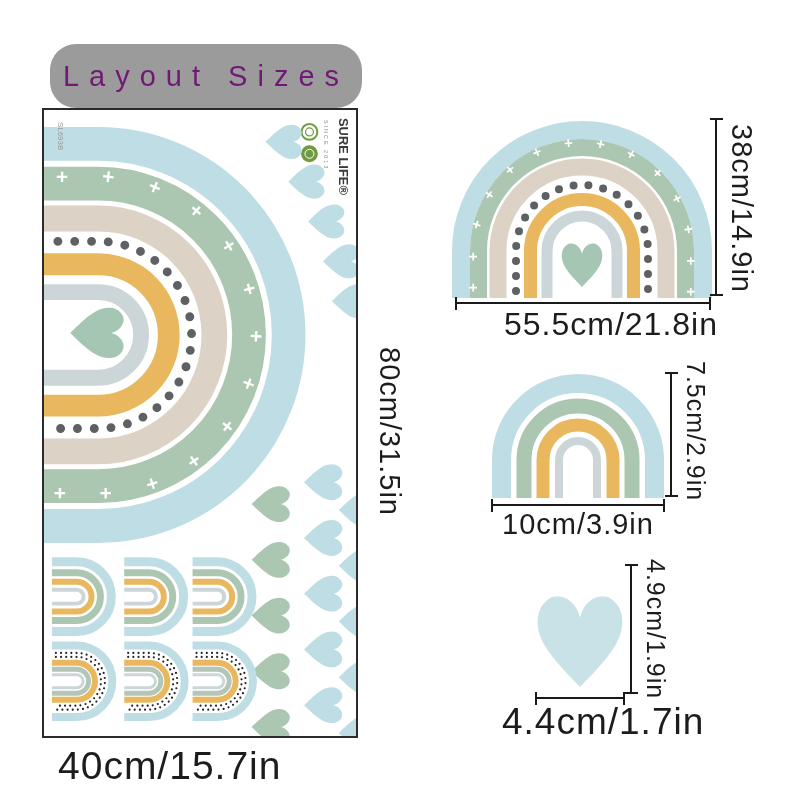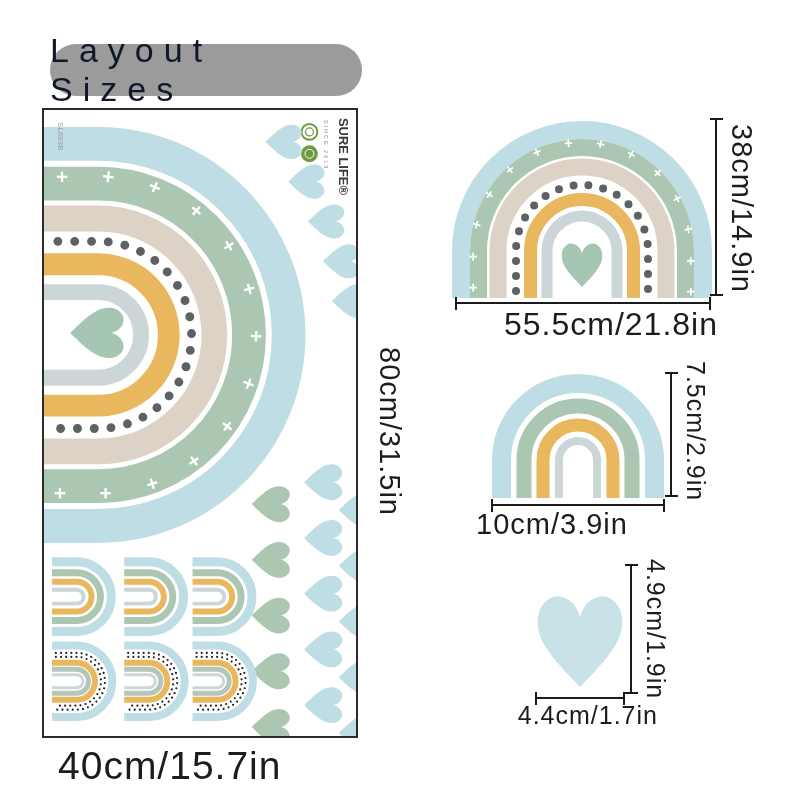--- a/index.html
+++ b/index.html
@@ -6,22 +6,22 @@
     --blue:#bfdde4; --blue_light:#c9e2e8; --green:#abc6b1; --green_soft:#b3c6b8;
     --heart_green:#a5c6b3; --beige:#ddd2c6; --yellow:#e9b75e; --gray_blue:#ccd6d9;
     --dot_gray:#5e6164; --badge_bg:#9b9b9b; --line:#1a1a1a; --text:#1c1c1c;
     --logo_green:#6f9a3f; --logo_olive:#8f7d36;
   }
   *{box-sizing:border-box}
   html,body{margin:0;padding:0}
   body{width:800px;height:800px;position:relative;background:#fff;
        font-family:"Liberation Sans", sans-serif;color:var(--text);overflow:hidden}
   .abs{position:absolute}
-  .badge{left:50px;top:44px;width:312px;height:52px;background:var(--badge_bg);
-         border-radius:26px;color:#0f172a;font-size:34px;letter-spacing:10px;
+  .badge{left:50px;top:44px;width:312px;height:64px;background:var(--badge_bg);
+         border-radius:26px;color:#701a75;font-size:29px;letter-spacing:10px;
          display:flex;align-items:center;justify-content:center}
   .sheet{left:42px;top:108px;width:316px;height:630px;border:2px solid #2b2b2b;
          background:#fff;overflow:hidden}
   .sheet svg{display:block;width:100%;height:100%}
   svg text{font-family:inherit}
   .dlabel{font-size:29px;letter-spacing:1px;white-space:nowrap}
   .vtext{writing-mode:vertical-rl;text-orientation:mixed;text-align:center;white-space:nowrap}
   .dim-h{position:absolute;height:0;border-top:2px solid var(--line)}
   .dim-h::before,.dim-h::after{content:"";position:absolute;top:-7px;width:2px;height:13px;background:var(--line)}
   .dim-h::before{left:0}.dim-h::after{right:0}
@@ -152,21 +152,21 @@
 
 <svg class="abs" style="left:490px;top:371px" width="176" height="127" viewBox="0 0 176 127">
   <path class="band sb" stroke-width="19" d="M11.5 127 L11.5 89 A76.5 76.5 0 0 1 164.5 89 L164.5 127"></path>
   <path class="band sg" stroke-width="15" d="M34 127 L34 89 A54 54 0 0 1 142 89 L142 127"></path>
   <path class="band sy" stroke-width="13" d="M53 127 L53 89 A35 35 0 0 1 123 89 L123 127"></path>
   <path class="band sgr" stroke-width="8" d="M69 127 L69 89 A19 19 0 0 1 107 89 L107 127"></path>
 </svg>
 <div class="dim-v" style="left:670px;top:372px;height:125px"></div>
 <div class="abs vtext dlabel" style="left:678px;top:358px;height:146px;width:32px;font-size:25px">7.5cm/2.9in</div>
 <div class="dim-h" style="left:491px;top:504px;width:174px"></div>
-<div class="abs dlabel" style="left:452px;top:508px;width:200px;text-align:center;font-size:29px">10cm/3.9in</div>
+<div class="abs dlabel" style="left:478px;top:508px;width:200px;text-align:center;font-size:29px">10cm/3.9in</div>
 
 <svg class="abs" style="left:533px;top:584px" width="94" height="110" viewBox="0 0 100 110">
   <use href="#heartShape" fill="var(--blue_light)"></use>
 </svg>
 <div class="dim-v" style="left:630px;top:564px;height:130px"></div>
 <div class="abs vtext dlabel" style="left:638px;top:556px;height:146px;width:32px;font-size:25px">4.9cm/1.9in</div>
 <div class="dim-h" style="left:535px;top:697px;width:90px"></div>
-<div class="abs dlabel" style="left:502px;top:701px;width:156px;text-align:right;font-size:25px">4.4cm/1.7in</div>
+<div class="abs dlabel" style="left:502px;top:701px;width:156px;text-align:right;font-size:37px">4.4cm/1.7in</div>
 
 </body></html>

